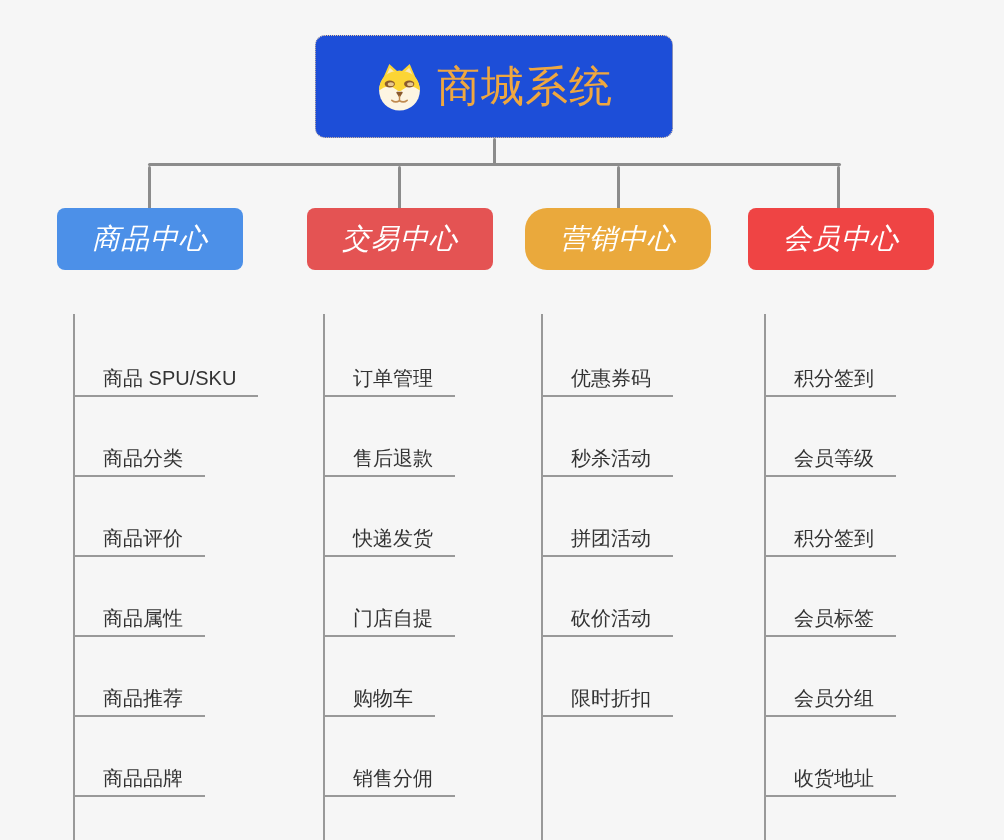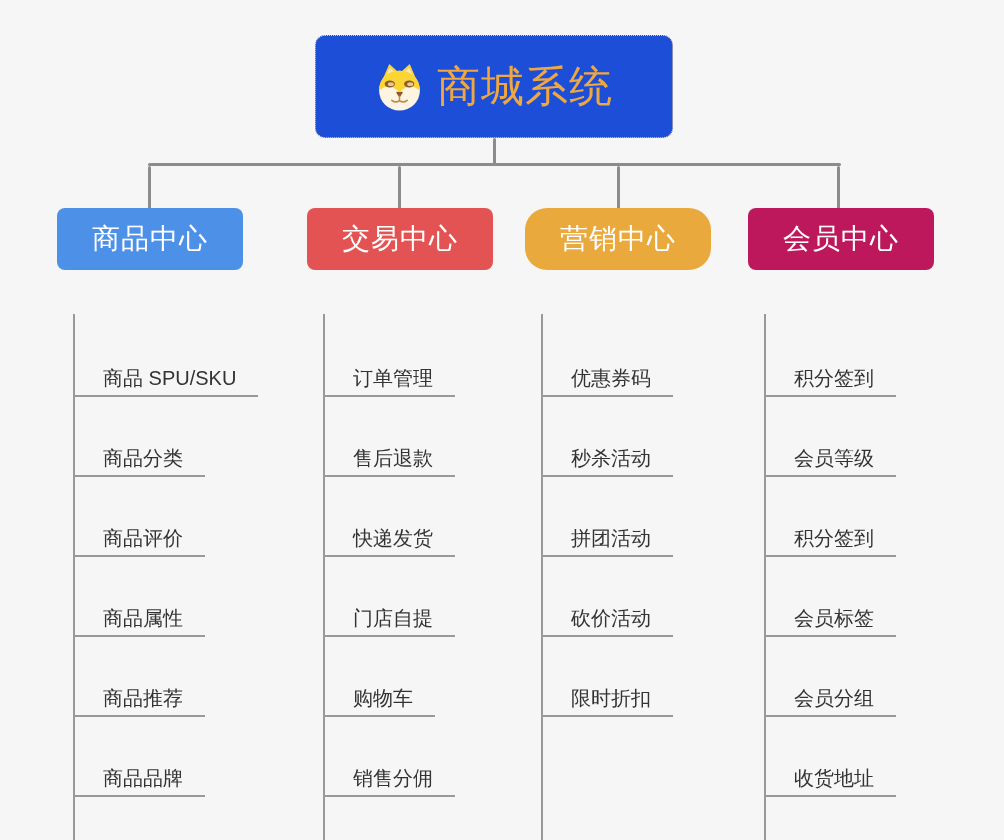--- a/index.html
+++ b/index.html
@@ -38,20 +38,21 @@
   .branch{position:absolute;top:208px;width:240px;}
   .branch.c1{left:57px;}
   .branch.c2{left:307px;}
   .branch.c3{left:525px;}
   .branch.c4{left:748px;}
   .branch-box{
     width:186px;height:62px;border-radius:8px;
     display:flex;align-items:center;justify-content:center;
     color:#ffffff;font-size:28px;letter-spacing:1px;
     box-sizing:border-box;
+    font-style:italic;
   }
   .items{
     margin-left:16px;
     border-left:2px solid #999999;
     height:528px;
     box-sizing:border-box;
     margin-top:44px;
   }
   .item{
     height:80px;
@@ -133,21 +134,21 @@
     <div class="items">
       <div class="item">优惠券码</div>
       <div class="item">秒杀活动</div>
       <div class="item">拼团活动</div>
       <div class="item">砍价活动</div>
       <div class="item">限时折扣</div>
     </div>
   </div>
 
   <div class="branch c4">
-    <div class="branch-box" style="background: #be185d;">会员中心</div>
+    <div class="branch-box" style="background: #ef4444;">会员中心</div>
     <div class="items">
       <div class="item">积分签到</div>
       <div class="item">会员等级</div>
       <div class="item">积分签到</div>
       <div class="item">会员标签</div>
       <div class="item">会员分组</div>
       <div class="item">收货地址</div>
     </div>
   </div>
 

